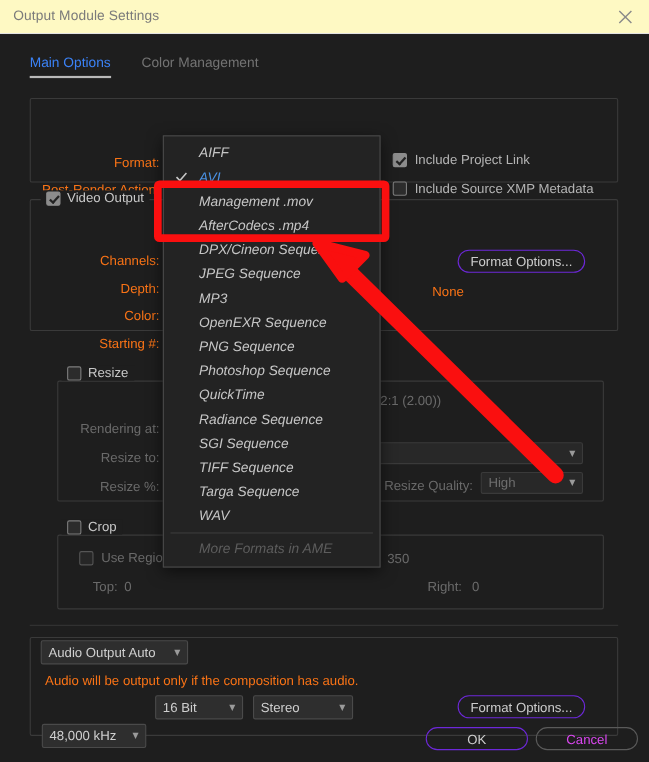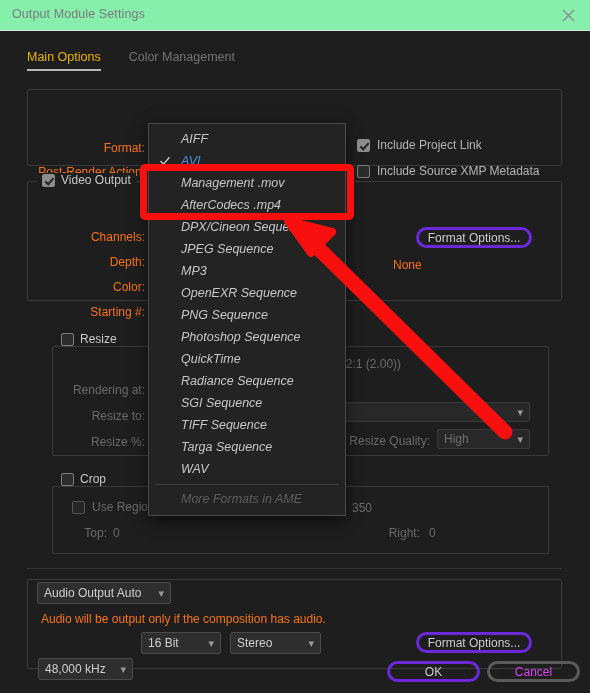--- a/index.html
+++ b/index.html
@@ -16,21 +16,21 @@
     width: 590px;
     height: 693px;
     background: #1c1c1c;
   }
 
   
   .titlebar {
     position: absolute;
     left: 0; top: 0;
     width: 590px; height: 31px;
-    background: #86efac;
+    background: #fef9c3;
     border-bottom: 1px solid #e2e2e2;
   }
   .titlebar-text {
     position: absolute;
     left: 12px; top: 7px;
     font-size: 12.5px;
     color: #7b7b7b;
     letter-spacing: .1px;
     white-space: nowrap;
   }
@@ -59,21 +59,21 @@
     gap: 28px;
   }
   .tab {
     font-size: 12.5px;
     color: #737373;
     padding-bottom: 5px;
     cursor: pointer;
     white-space: nowrap;
   }
   .tab.active {
-    color: #eab308;
+    color: #3b82f6;
     border-bottom: 2px solid #b9b9b9;
   }
 
   
   .group {
     position: absolute;
     border: 1px solid #3a3a3a;
     border-radius: 2px;
   }
   .group-legend {
@@ -159,21 +159,21 @@
     color: #9a9a9a;
     font-size: 11px;
     line-height: 1;
     padding-left: 8px;
   }
   .select.dim { color: #6e6e6e; }
 
   
   .pill {
     position: absolute;
-    border: 3px solid #6d28d9;
+    border: 1px solid #6d28d9;
     border-radius: 11px;
     background: transparent;
     color: #cdcdcd;
     font-size: 12px;
     display: flex; align-items: center; justify-content: center;
     cursor: pointer;
     white-space: nowrap;
   }
   .pill.dim { border-color: #5a5a5a; color: #d946ef; }
 

